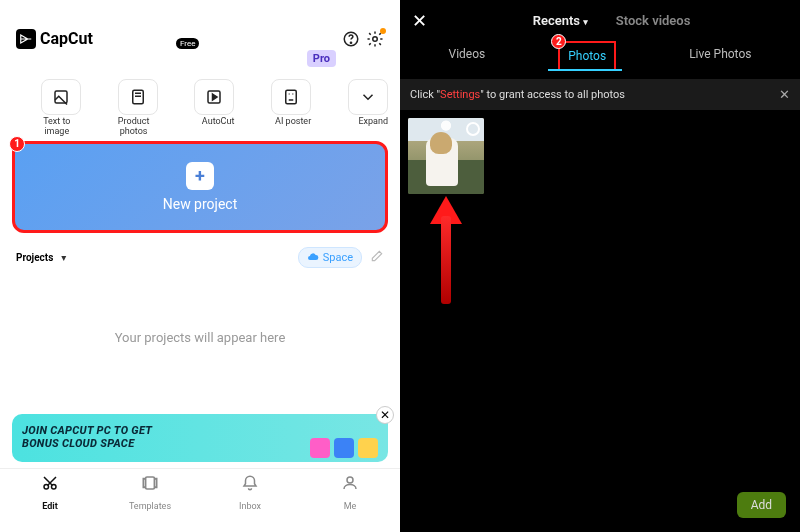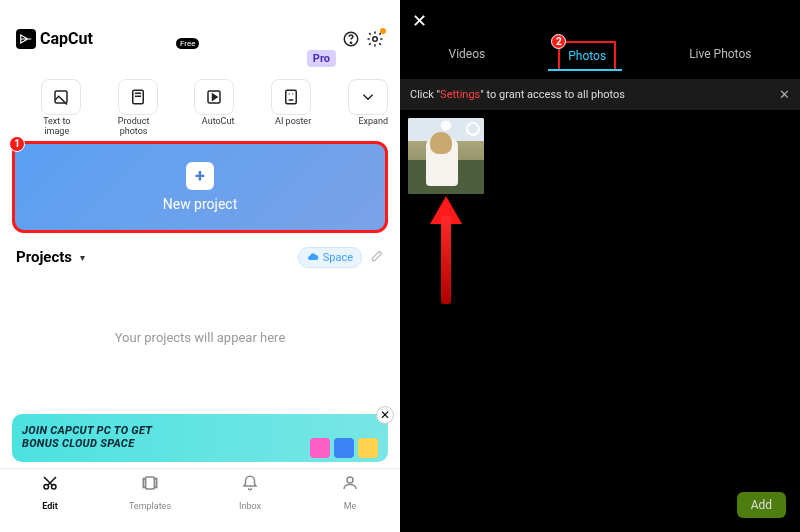--- a/index.html
+++ b/index.html
@@ -26,21 +26,21 @@
 
   
   .np-wrap { padding:2px 12px 0 12px; }
   .np-card { position:relative; border-radius:12px; height:92px; background:linear-gradient(135deg,#5aa0f2,#7aa2e8); display:flex; flex-direction:column; align-items:center; justify-content:center; gap:6px; border:3px solid #ff1a1a; }
   .np-plus { width:28px; height:28px; background:#fff; border-radius:6px; display:flex; align-items:center; justify-content:center; color:#4a7fd6; font-size:18px; font-weight:700; }
   .np-label { color:#fff; font-size:14px; font-weight:400; }
   .badge-num { position:absolute; top:-8px; left:-6px; width:16px; height:16px; background:#ff1a1a; color:#fff; font-size:10px; font-weight:700; border-radius:50%; display:flex; align-items:center; justify-content:center; border:1px solid #fff; }
 
   
   .projects-row { display:flex; align-items:center; padding:14px 16px 6px 16px; gap:8px; }
-  .projects-title { font-weight:700; font-size:15px; }
+  .projects-title { font-weight:700; font-size:10px; }
   .drop-caret { font-size:10px; color:#333; }
   .space-btn { border:1px solid #cfe6ff; background:#eaf4ff; color:#3aa0ff; font-size:11px; padding:3px 8px; border-radius:10px; display:flex; align-items:center; gap:4px; }
   .cloud-ico { width:12px; height:12px; }
   .pencil { color:#bbb; font-size:14px; }
 
   .empty-hint { text-align:center; color:#9a9a9a; font-size:13px; margin-top:56px; }
 
   
   .promo { position:absolute; left:12px; right:12px; bottom:54px; height:48px; border-radius:10px; background:linear-gradient(90deg,#4ce2e0,#78e6e4); display:flex; align-items:center; padding:0 10px; }
   .promo-text { font-size:11px; font-weight:800; color:#0a2a38; line-height:1.15; font-style:italic; letter-spacing:0.3px; }
@@ -240,20 +240,26 @@
           <path d="M4 20c0-4 4-6 8-6s8 2 8 6"></path>
         </svg>
       <span>Me</span>
     </div>
   </div>
 </div>
 
 <div class="right-panel">
   <div class="r-top">
     <span class="x-icon">✕</span>
+    <div class="r-toptabs">
+      <span class="r-toptab">
+        <span>Recents</span> <span class="chev">▾</span>
+      </span>
+      <span class="r-toptab dim">Stock videos</span>
+    </div>
   </div>
 
   <div class="r-subtabs">
     <span class="r-subtab">Videos</span>
     <span class="r-subtab active boxed">
       <span class="badge-num2">2</span>
       <span>Photos</span>
     </span>
     <span class="r-subtab">Live Photos</span>
     <div class="active-underline"></div>

